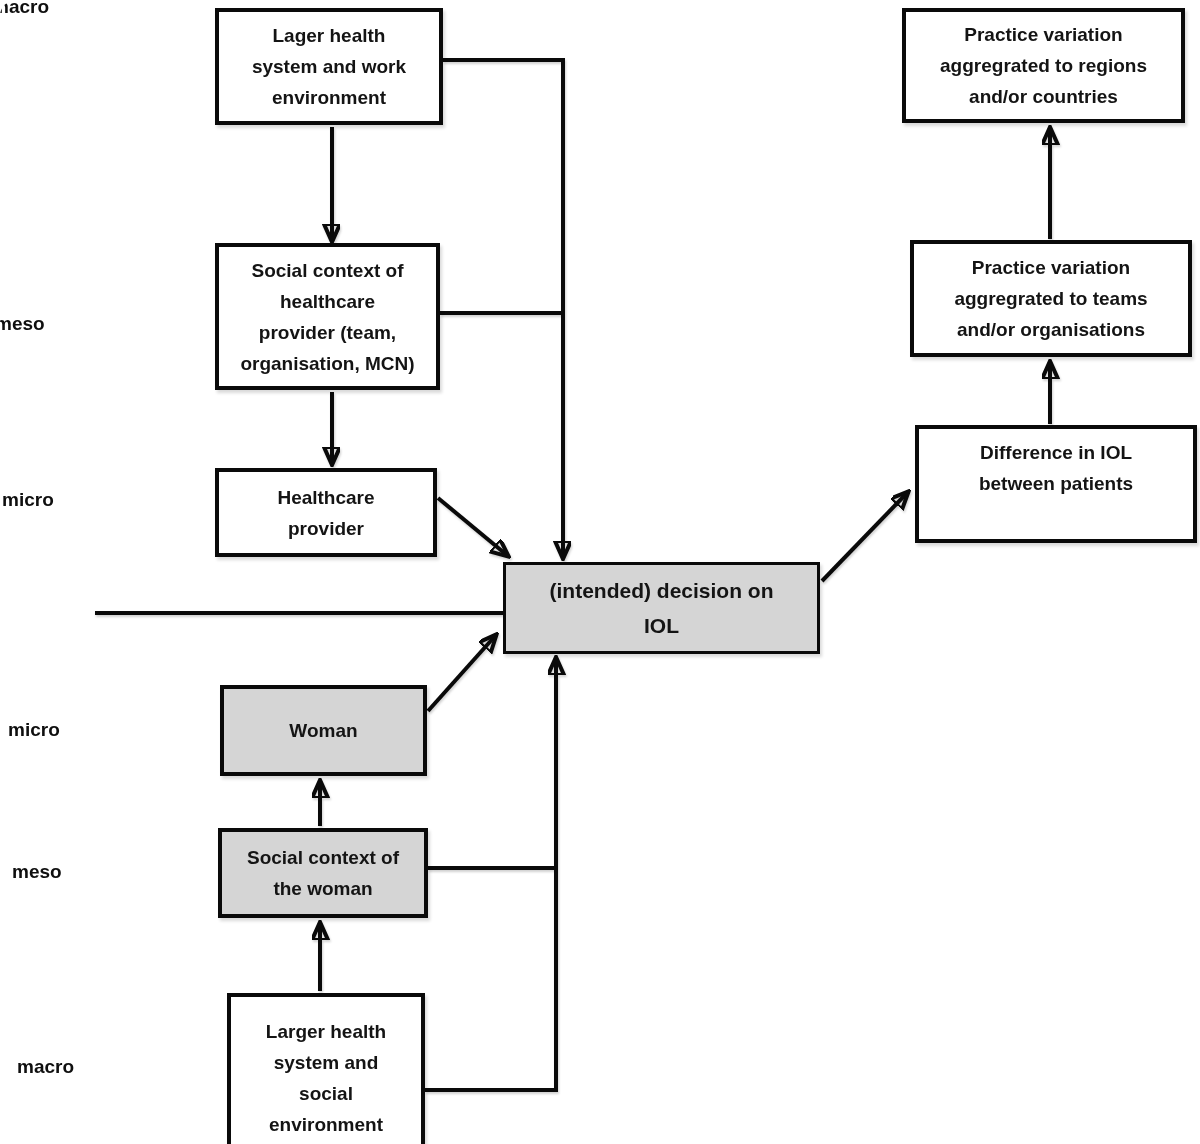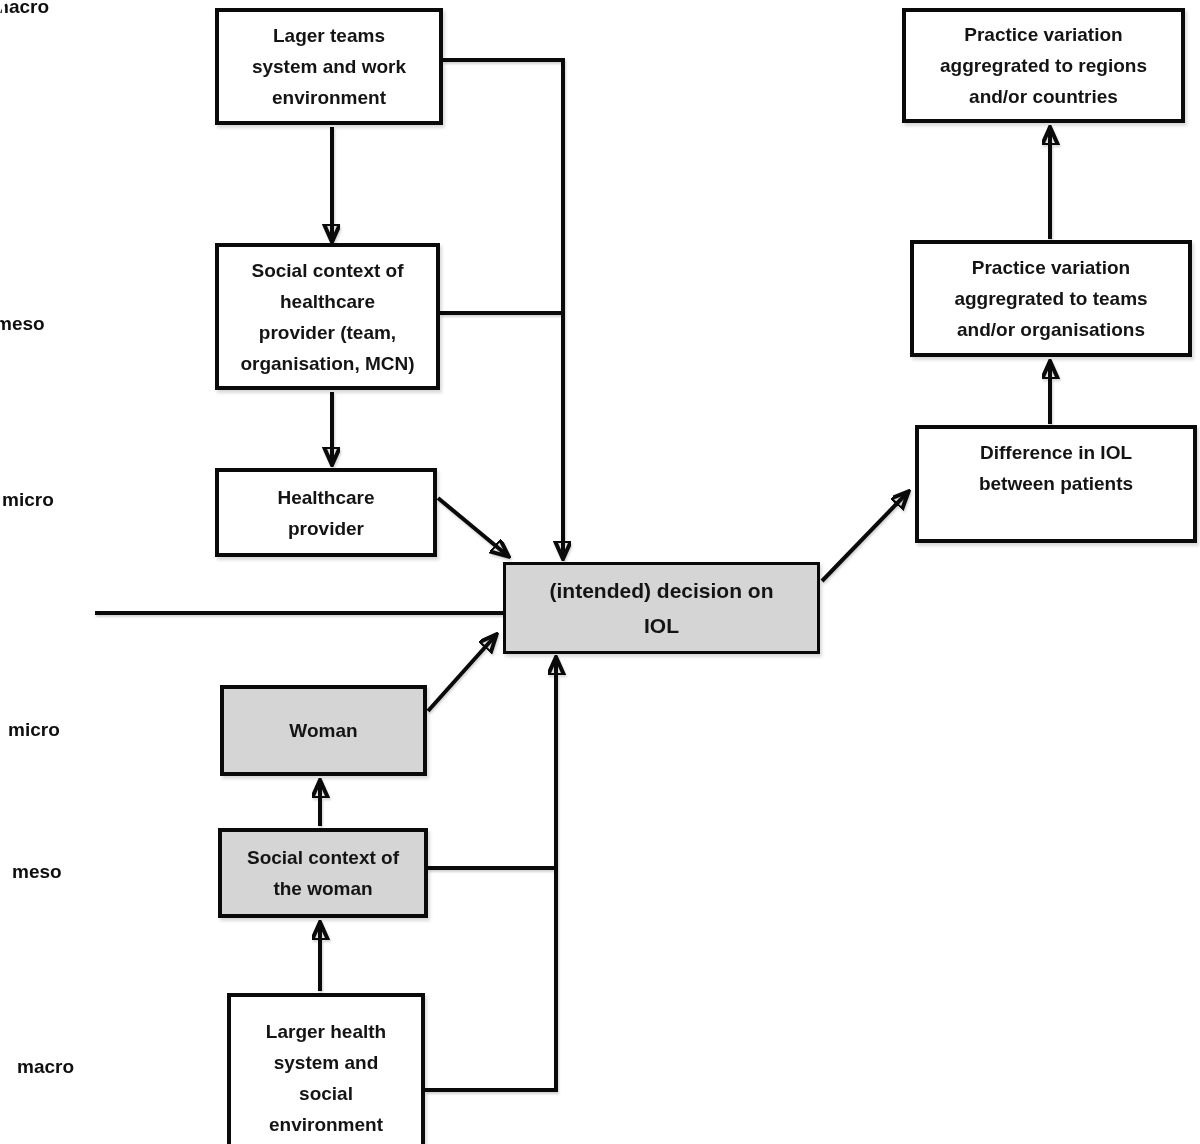--- a/index.html
+++ b/index.html
@@ -85,21 +85,21 @@
   </svg>
 
   <div class="level-label" style="left:-8px; top:-5px;">macro</div>
   <div class="level-label" style="left:-5px; top:312px;">meso</div>
   <div class="level-label" style="left:2px; top:488px;">micro</div>
   <div class="level-label" style="left:8px; top:718px;">micro</div>
   <div class="level-label" style="left:12px; top:860px;">meso</div>
   <div class="level-label" style="left:17px; top:1055px;">macro</div>
 
   <div class="box" style="left:215px; top:8px; width:228px; height:117px;">
-    <span class="lbl">Lager teams
+    <span class="lbl">Lager health
 system and work
 environment</span>
   </div>
 
   <div class="box" style="left:215px; top:243px; width:225px; height:147px;">
     <span class="lbl">Social context of
 healthcare
 provider (team,
 organisation, MCN)</span>
   </div>

